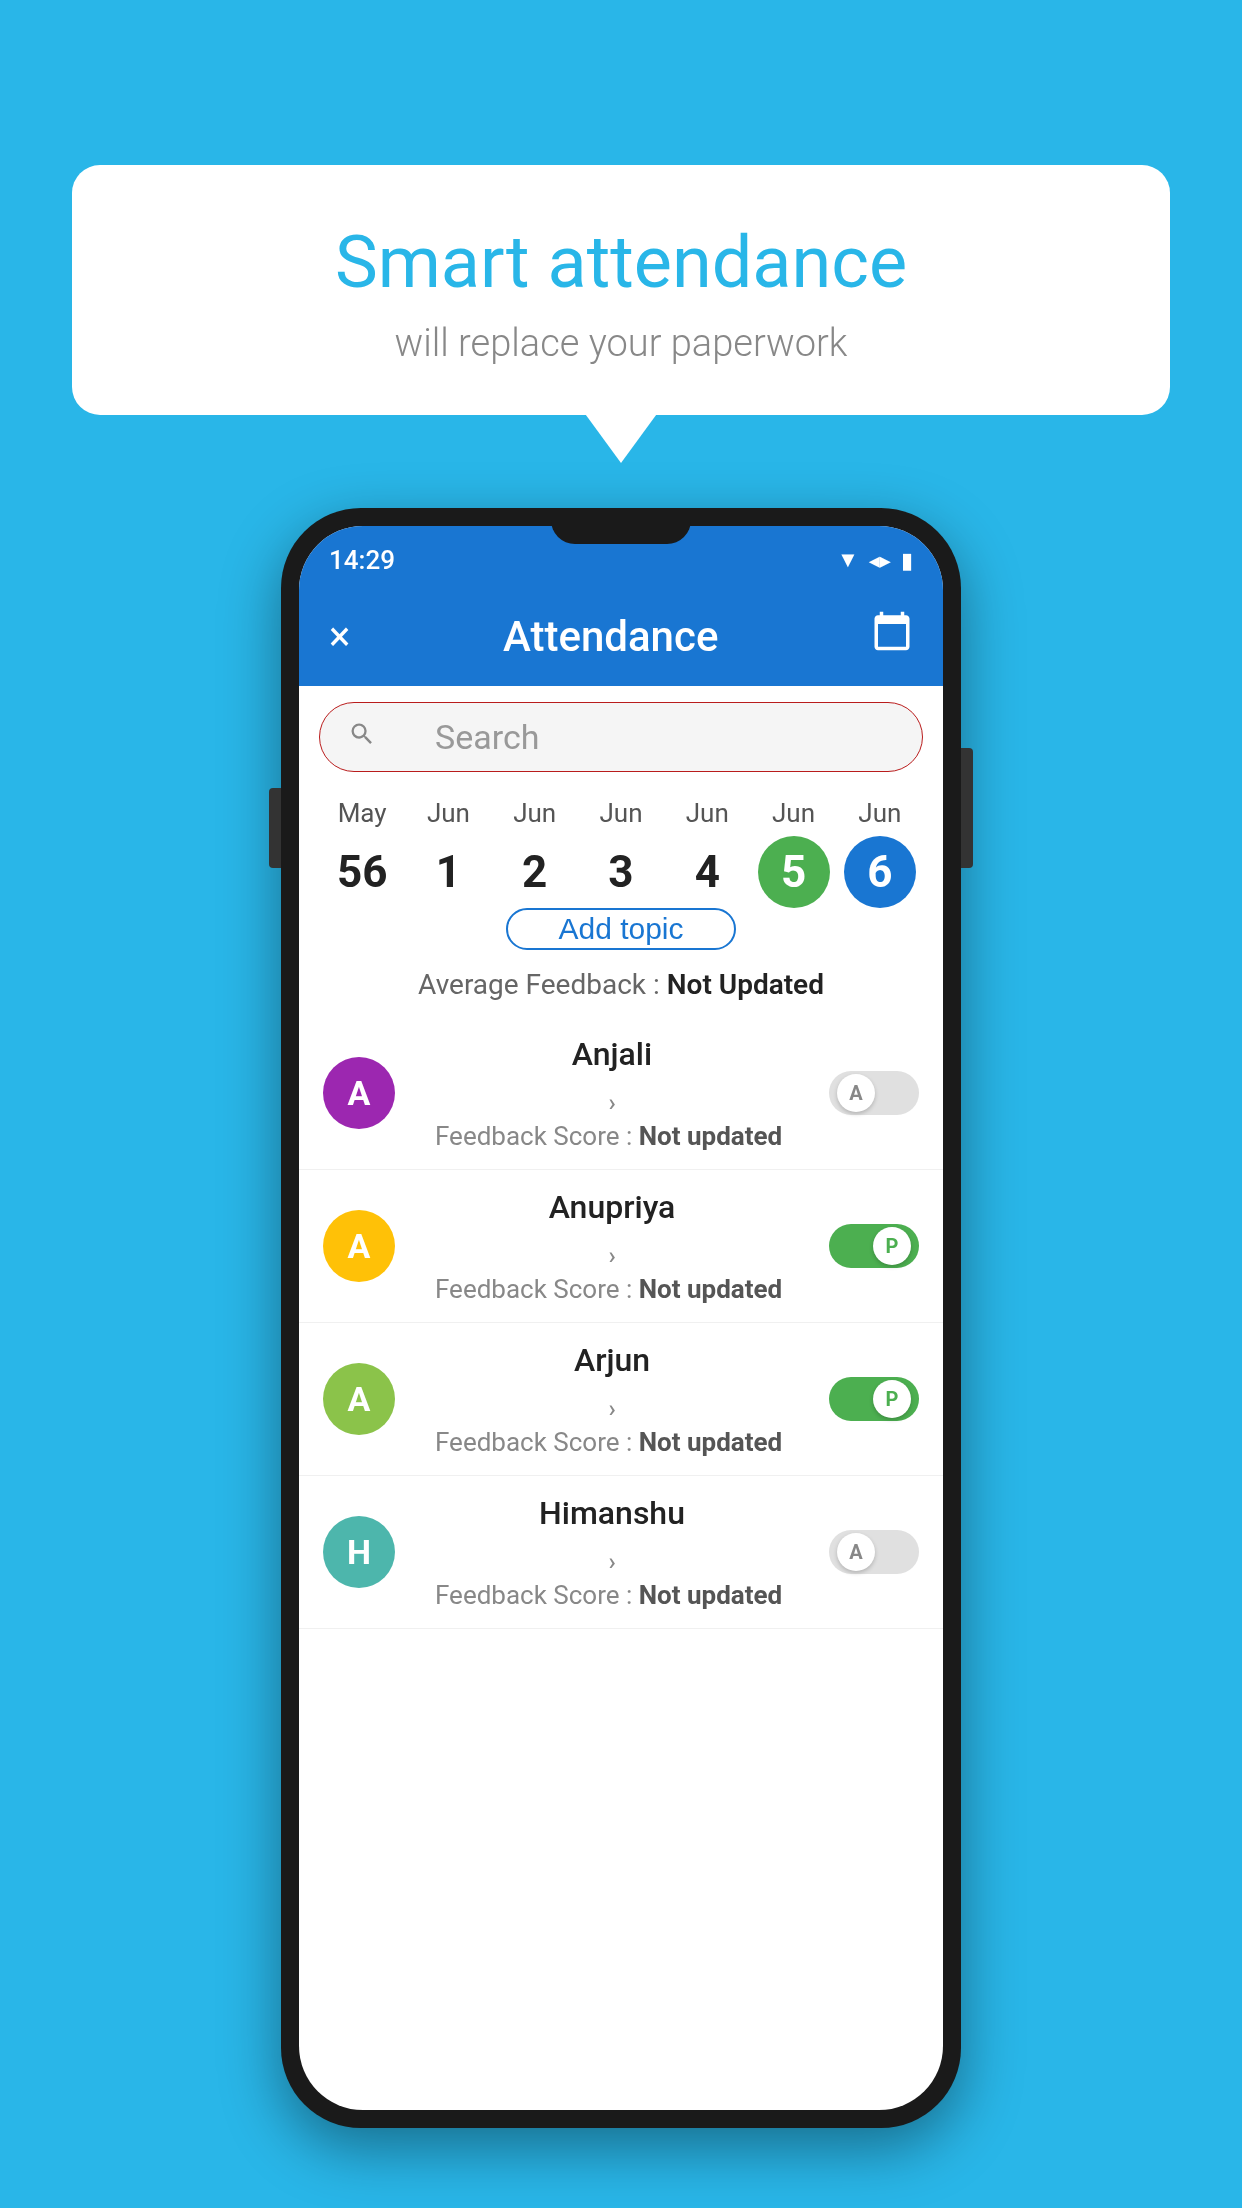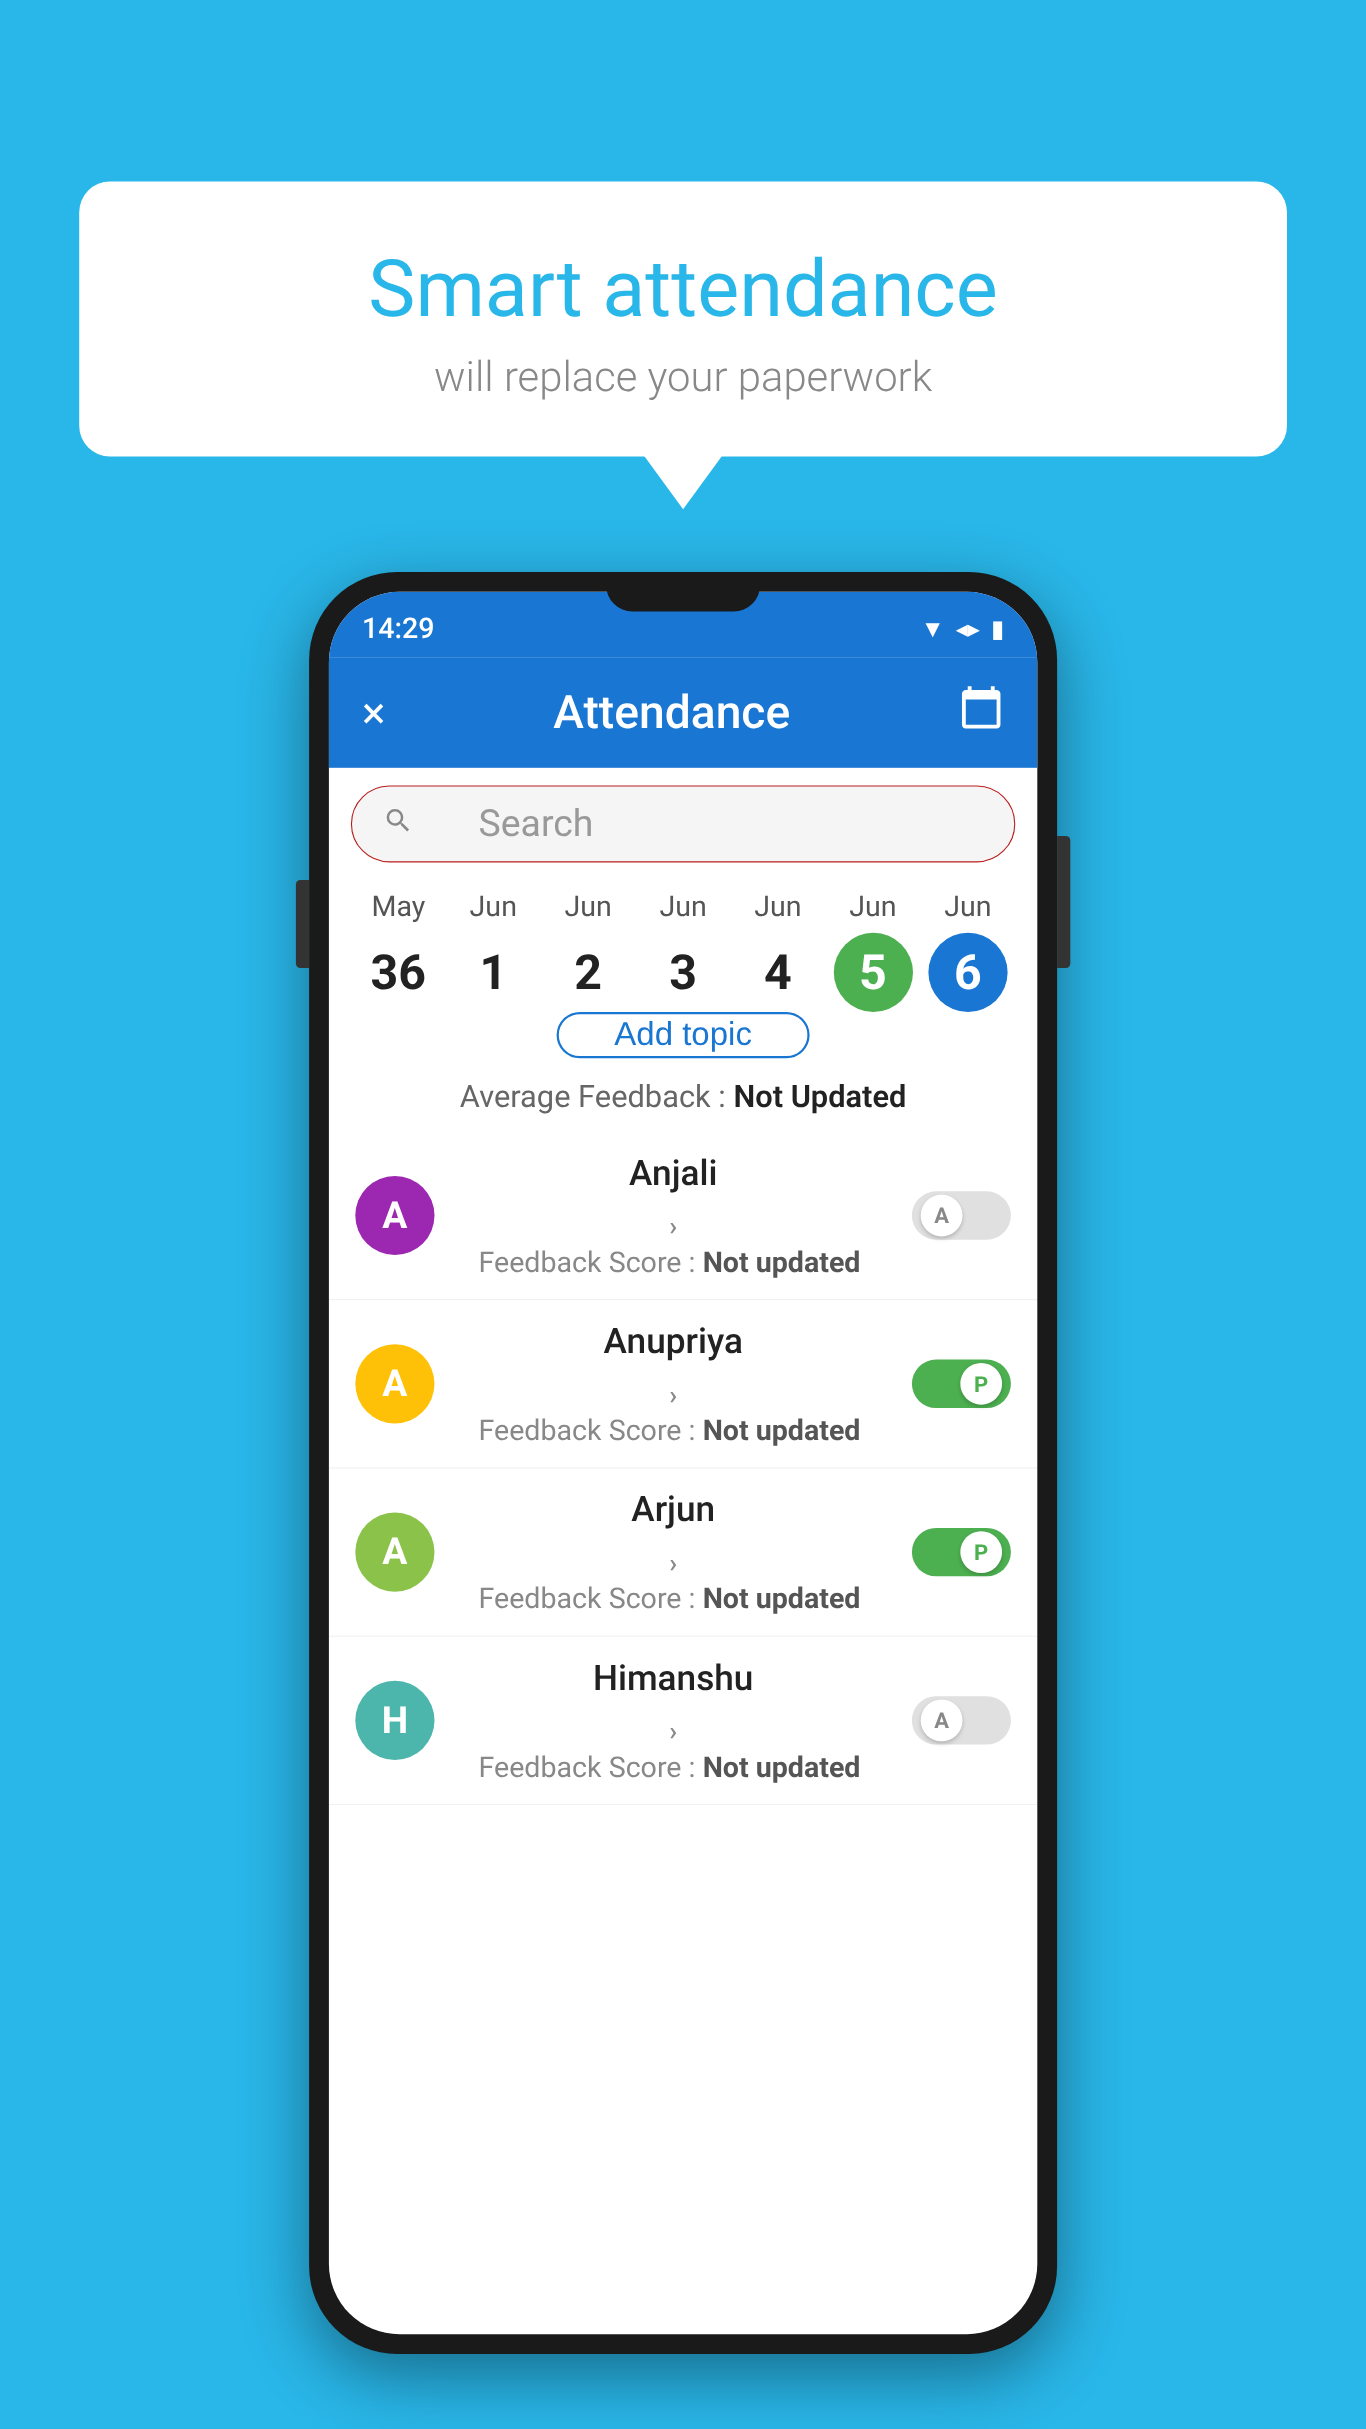--- a/index.html
+++ b/index.html
@@ -44,21 +44,21 @@
     }
     .bubble-subtitle {
       font-size: 38px;
       color: #888;
       font-weight: 300;
     }
 
     
     .phone-wrapper {
       position: absolute;
-      top: 520px;
+      top: 508px;
       left: 50%;
       transform: translateX(-50%);
       width: 680px;
     }
 
     .phone-outer {
       width: 680px;
       height: 1620px;
       background: #1a1a1a;
       border-radius: 80px;
@@ -389,21 +389,21 @@
           <svg width="28" height="28" viewBox="0 0 24 24" fill="#888">
             <path d="M15.5 14h-.79l-.28-.27A6.471 6.471 0 0 0 16 9.5 6.5 6.5 0 1 0 9.5 16c1.61 0 3.09-.59 4.23-1.57l.27.28v.79l5 4.99L20.49 19l-4.99-5zm-6 0C7.01 14 5 11.99 5 9.5S7.01 5 9.5 5 14 7.01 14 9.5 11.99 14 9.5 14z"></path>
           </svg>
         </span>
         <span class="search-text">Search</span>
       </div>
 
       <div class="calendar-strip">
         <div class="cal-day">
           <span class="cal-month">May</span>
-          <span class="cal-date">36</span>
+          <span class="cal-date">56</span>
         </div>
         <div class="cal-day">
           <span class="cal-month">Jun</span>
           <span class="cal-date">1</span>
         </div>
         <div class="cal-day">
           <span class="cal-month">Jun</span>
           <span class="cal-date">2</span>
         </div>
         <div class="cal-day">

